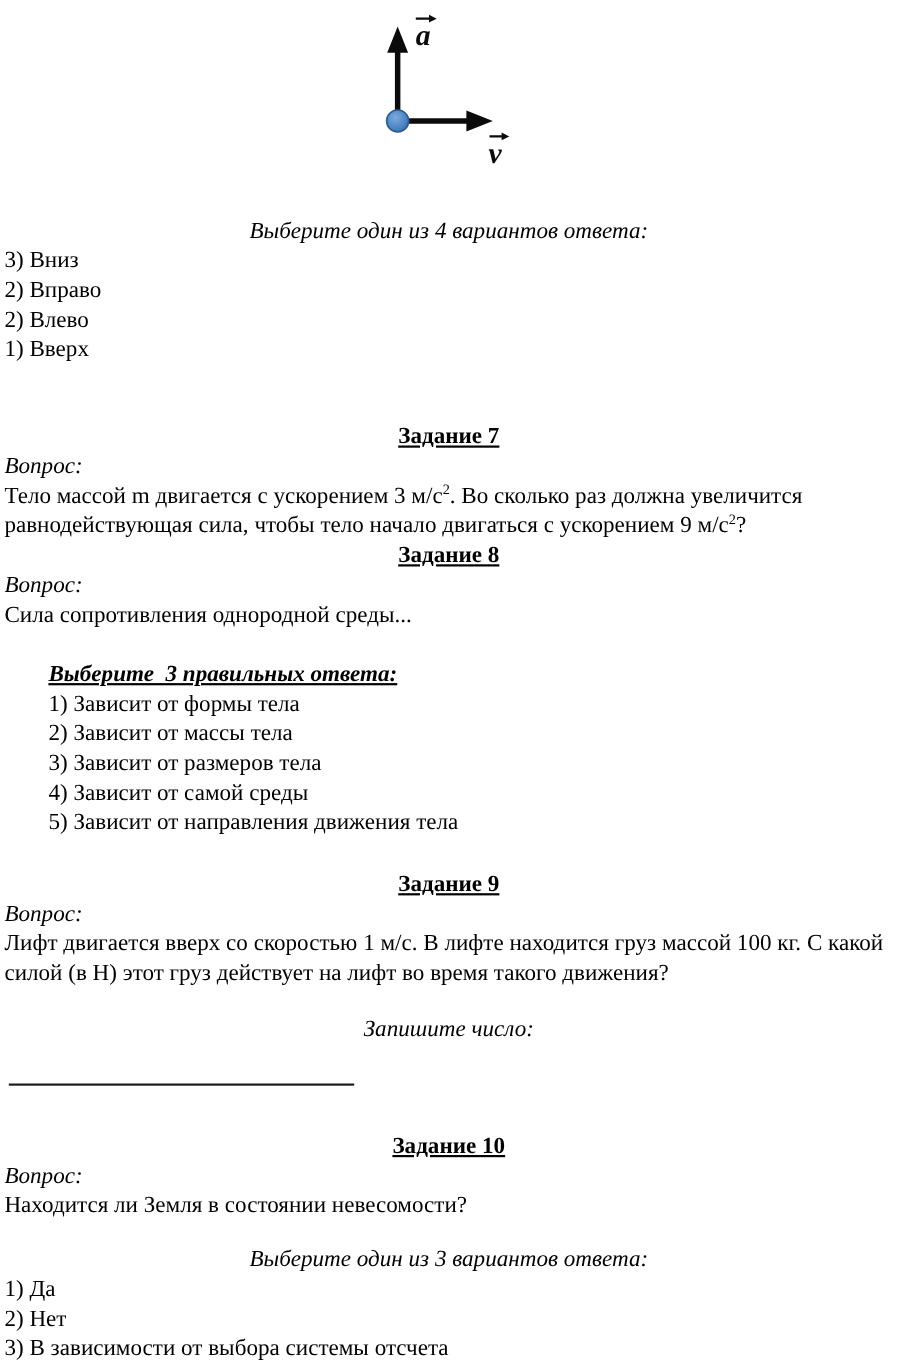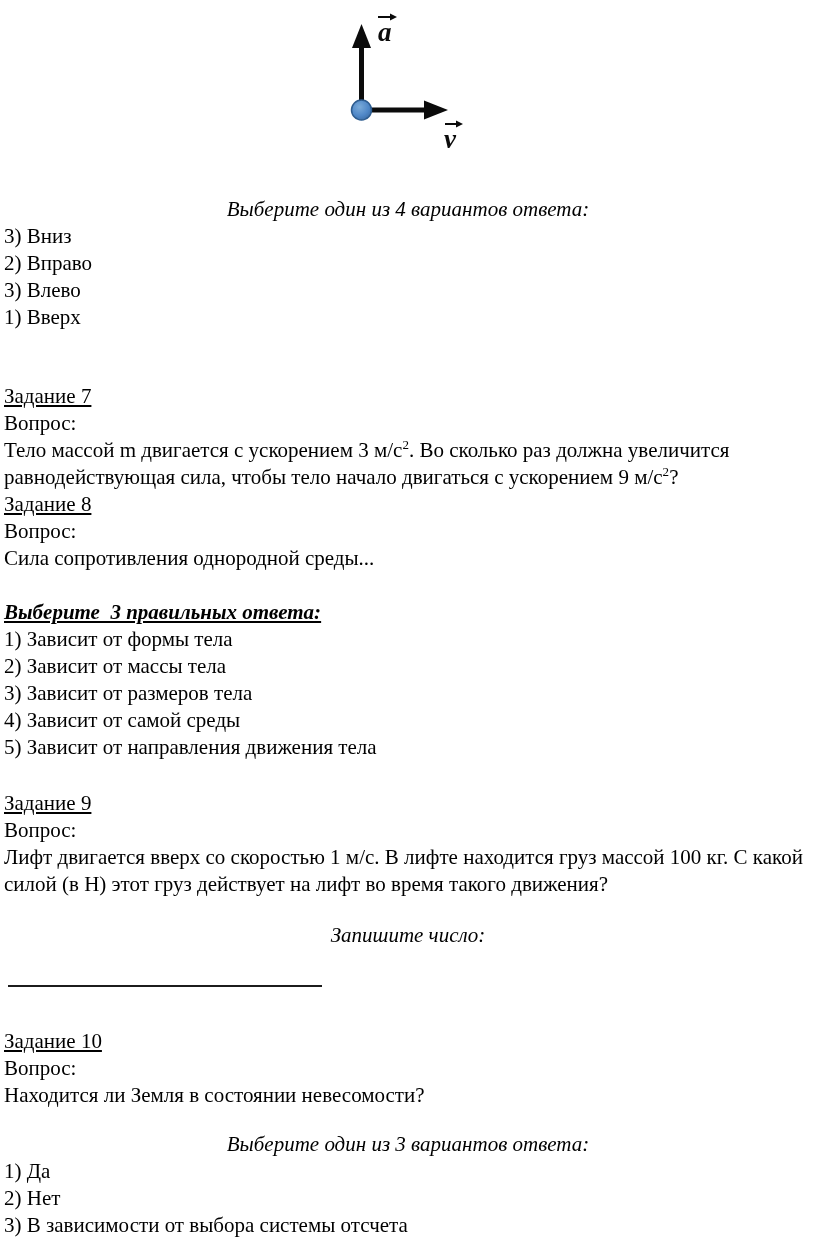--- a/index.html
+++ b/index.html
@@ -21,24 +21,25 @@
     box-sizing: border-box;
   }
   .diagram-wrap {
     margin-top: 10px;
     height: 140px;
   }
   .diagram-wrap svg { margin-left: 328px; display: block; }
 
   .block { }
   .task-title {
-    font-weight: normal;
+    font-weight: bold;
     text-decoration: underline;
+    text-align: center;
   }
-  .q-label { }
+  .q-label { font-style: italic; }
   .prompt { font-style: italic; text-align: center; }
   .prompt-strong {
     font-style: italic;
     font-weight: bold;
     text-decoration: underline;
     white-space: pre-wrap;
   }
   .q-text { }
   sup { font-size: 0.62em; line-height: 0; }
 
@@ -47,21 +48,21 @@
     margin-left: 4px;
     width: 314px;
     height: 20px;
     border-bottom: 2px solid #1c1c1c;
   }
 
   
   #q6-block      { margin-top: 46px; }
   #task7-section { margin-top: 52px; }
   #task8-section { }
-  #q8-block      { margin-top: 27px; }
+  #q8-block      { margin-top: 27px; margin-left: 40px; }
   #task9-section { margin-top: 29px; }
   #write-number  { margin-top: 24px; }
   #task10-section{ margin-top: 41px; }
   #q10-block     { margin-top: 22px; }
 </style>
 </head>
 <body>
 
 <div class="page">
 
@@ -98,21 +99,21 @@
         <polygon points="131,114 124,110.5 124,117.5" fill="#0b0b0b"></polygon>
         <text x="112" y="138" font-family="Liberation Serif, serif" font-size="27" font-style="italic" font-weight="bold" fill="#0b0b0b">v</text>
       </g>
     </svg>
   </div>
 
   <div class="block" id="q6-block">
     <div class="prompt">Выберите один из 4 вариантов ответа:</div>
     <div class="option">3) Вниз</div>
     <div class="option">2) Вправо</div>
-    <div class="option">3) Влево</div>
+    <div class="option">2) Влево</div>
     <div class="option">1) Вверх</div>
   </div>
 
   <div class="block" id="task7-section">
     <div class="task-title">Задание 7</div>
     <div class="q-label">Вопрос:</div>
     <div class="q-text"><span>Тело массой m двигается с ускорением 3 м/с</span><sup>2</sup><span>. Во сколько раз должна увеличится равнодействующая сила, чтобы тело начало двигаться с ускорением 9 м/с</span><sup>2</sup><span>?</span></div>
   </div>
 
   <div class="block" id="task8-section">

